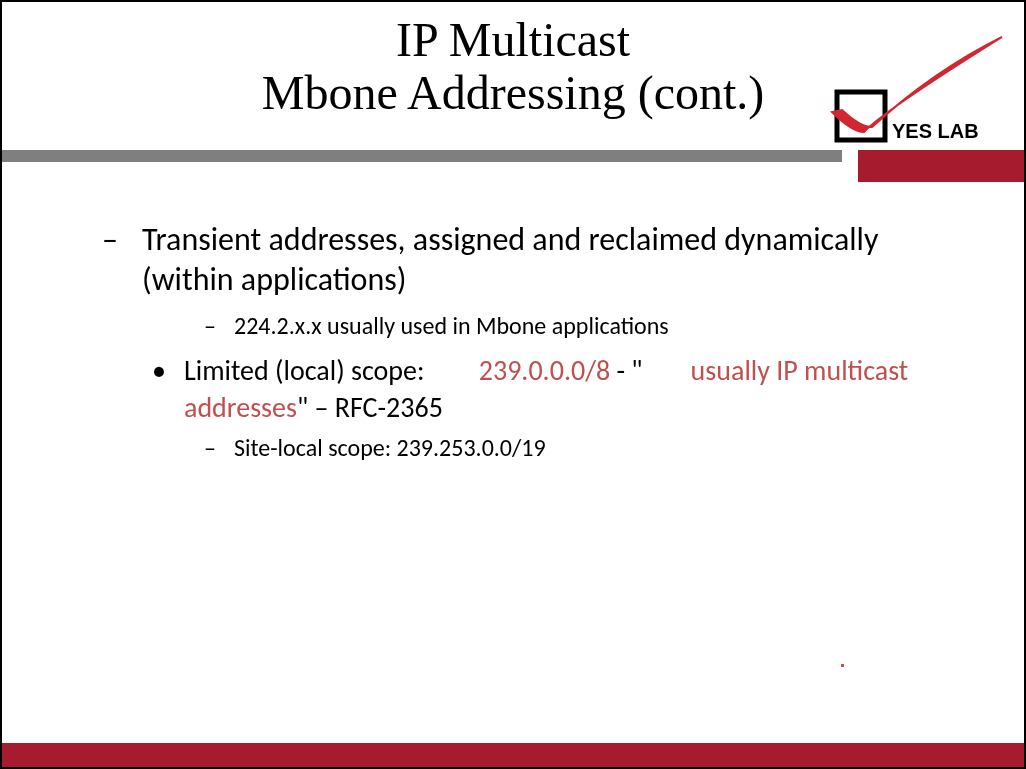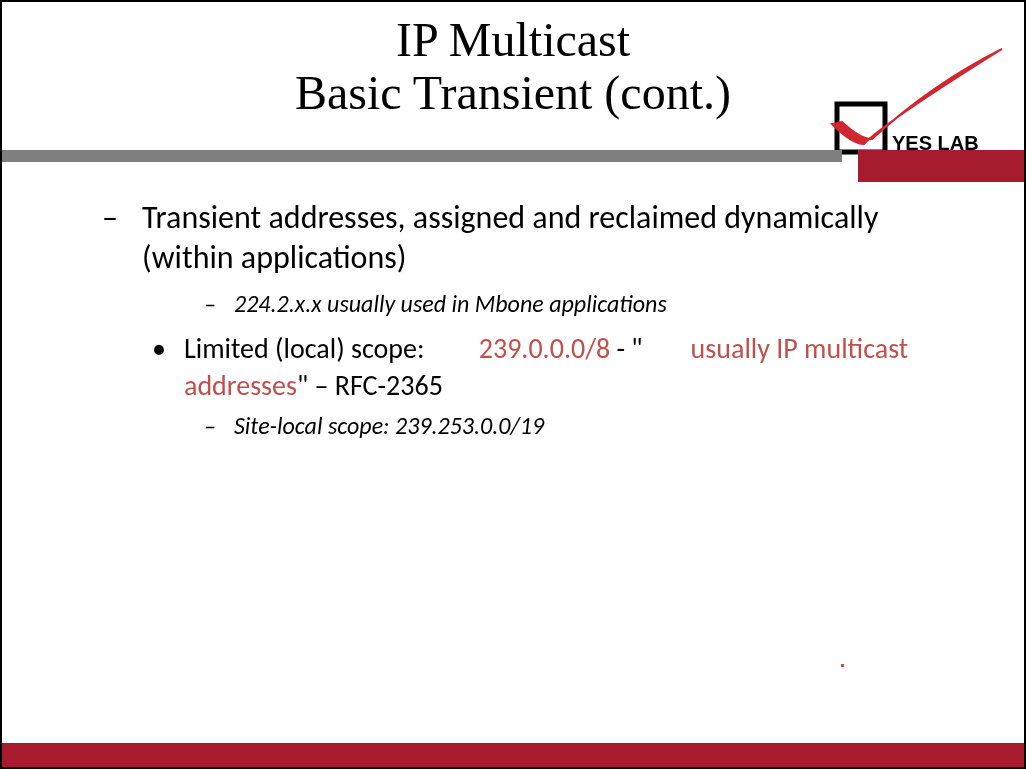--- a/index.html
+++ b/index.html
@@ -28,21 +28,21 @@
     text-align: center;
     font-family: Liberation Serif, serif;
   }
   .title-area .title-line {
     font-size: 48px;
     line-height: 1.1;
     color: #000000;
   }
   .logo {
     position: absolute;
-    top: 42px;
+    top: 30px;
     right: 12px;
     width: 210px;
     height: 120px;
   }
   .bar-gray {
     position: absolute;
     top: 148px;
     left: 0;
     width: 840px;
     height: 12px;
@@ -70,20 +70,21 @@
     left: 100px;
     right: 60px;
     font-size: 32px;
     color: #000000;
   }
   .level1 {
     position: relative;
     padding-left: 40px;
     margin-bottom: 10px;
     line-height: 1.25;
+    margin-top: 22px;
   }
   .level1::before {
     content: "–";
     position: absolute;
     left: 0;
     top: 0;
   }
   .level2 {
     position: relative;
     padding-left: 32px;
@@ -100,21 +101,20 @@
     top: 0;
   }
   .level3 {
     position: relative;
     padding-left: 30px;
     margin-left: 102px;
     font-size: 24px;
     margin-top: 6px;
     margin-bottom: 6px;
     line-height: 1.3;
-    font-style: italic;
   }
   .level3::before {
     content: "–";
     position: absolute;
     left: 0;
     top: 0;
   }
   .highlight {
     color: #c0504d;
     margin-left: 48px;
@@ -128,21 +128,21 @@
     background: #c0504d;
   }
 </style>
 </head>
 <body>
 
 <div class="slide">
 
   <div class="title-area">
     <div class="title-line">IP Multicast</div>
-    <div class="title-line">Basic Transient (cont.)</div>
+    <div class="title-line">Mbone Addressing (cont.)</div>
   </div>
 
   <div class="logo">
     <svg viewBox="0 0 210 120" width="210" height="120">
 
       <rect x="35" y="60" width="48" height="48" fill="none" stroke="#000000" stroke-width="5"></rect>
 
       <path d="M 30 80 Q 50 100 62 100 Q 80 80 200 5 Q 130 40 70 95 Q 58 95 40 78 Z" fill="#d22630" stroke="#d22630" stroke-width="2"></path>
       <text x="90" y="106" font-family="Arial, sans-serif" font-size="20" font-weight="bold" fill="#000000">YES LAB</text>
     </svg>

